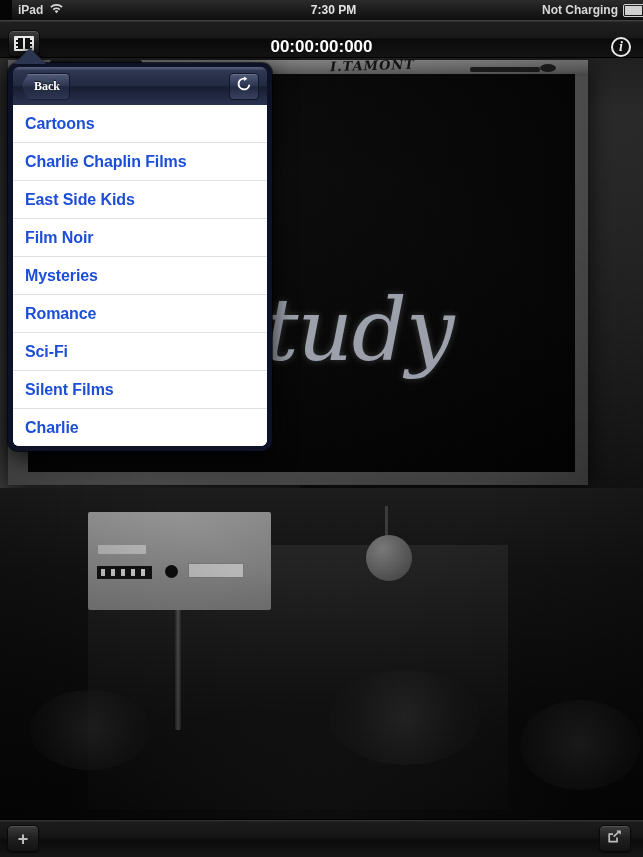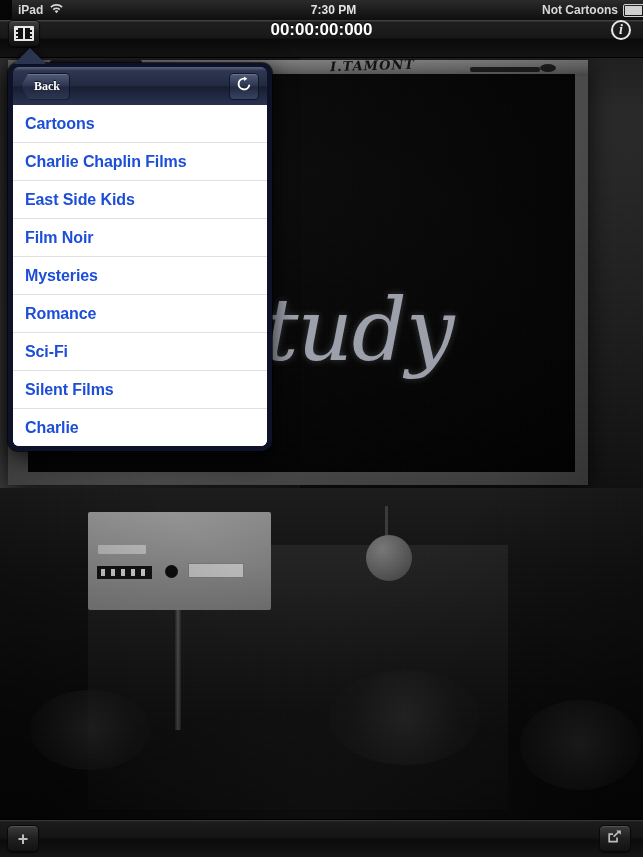--- a/index.html
+++ b/index.html
@@ -203,21 +203,21 @@
   }
 
   
   #top-toolbar {
     position: absolute;
     left: 0; top: 20px; width: 643px; height: 37px;
     background: linear-gradient(180deg,#4a4a4a 0%,#1f1f1f 6%,#181818 48%,#0a0a0a 52%,#141414 100%);
     border-bottom: 1px solid #000;
     z-index: 28;
     display: flex;
-    align-items: flex-start;
+    align-items: flex-end;
   }
   .tb-title {
     position: absolute; left: 0; right: 0; text-align: center;
     color: #fff; font-size: 17px; font-weight: bold;
     text-shadow: 0 -1px 0 #000;
   }
   .tb-btn {
     position: relative; z-index: 2;
     width: 30px; height: 25px;
     border-radius: 5px;
@@ -414,21 +414,21 @@
       <span class="wifi-ico">
         <svg width="15" height="11" viewBox="0 0 15 11">
           <path d="M7.5 10.2 5.6 8.1a2.9 2.9 0 0 1 3.8 0z" fill="#d8d8d8"></path>
           <path d="M3.7 6.1a5.6 5.6 0 0 1 7.6 0l-1.1 1.2a4 4 0 0 0-5.4 0z" fill="#d8d8d8"></path>
           <path d="M1.3 3.6a9 9 0 0 1 12.4 0l-1.1 1.2a7.4 7.4 0 0 0-10.2 0z" fill="#d8d8d8"></path>
         </svg>
       </span>
     </div>
     <div class="sb-center">7:30 PM</div>
     <div class="sb-right">
-      <span>Not Cartoons</span>
+      <span>Not Charging</span>
       <span class="batt">
           <i></i>
         </span>
     </div>
   </div>
 
   <div id="top-toolbar">
     <div class="tb-btn">
       <span class="film-ico">
           <i></i>

